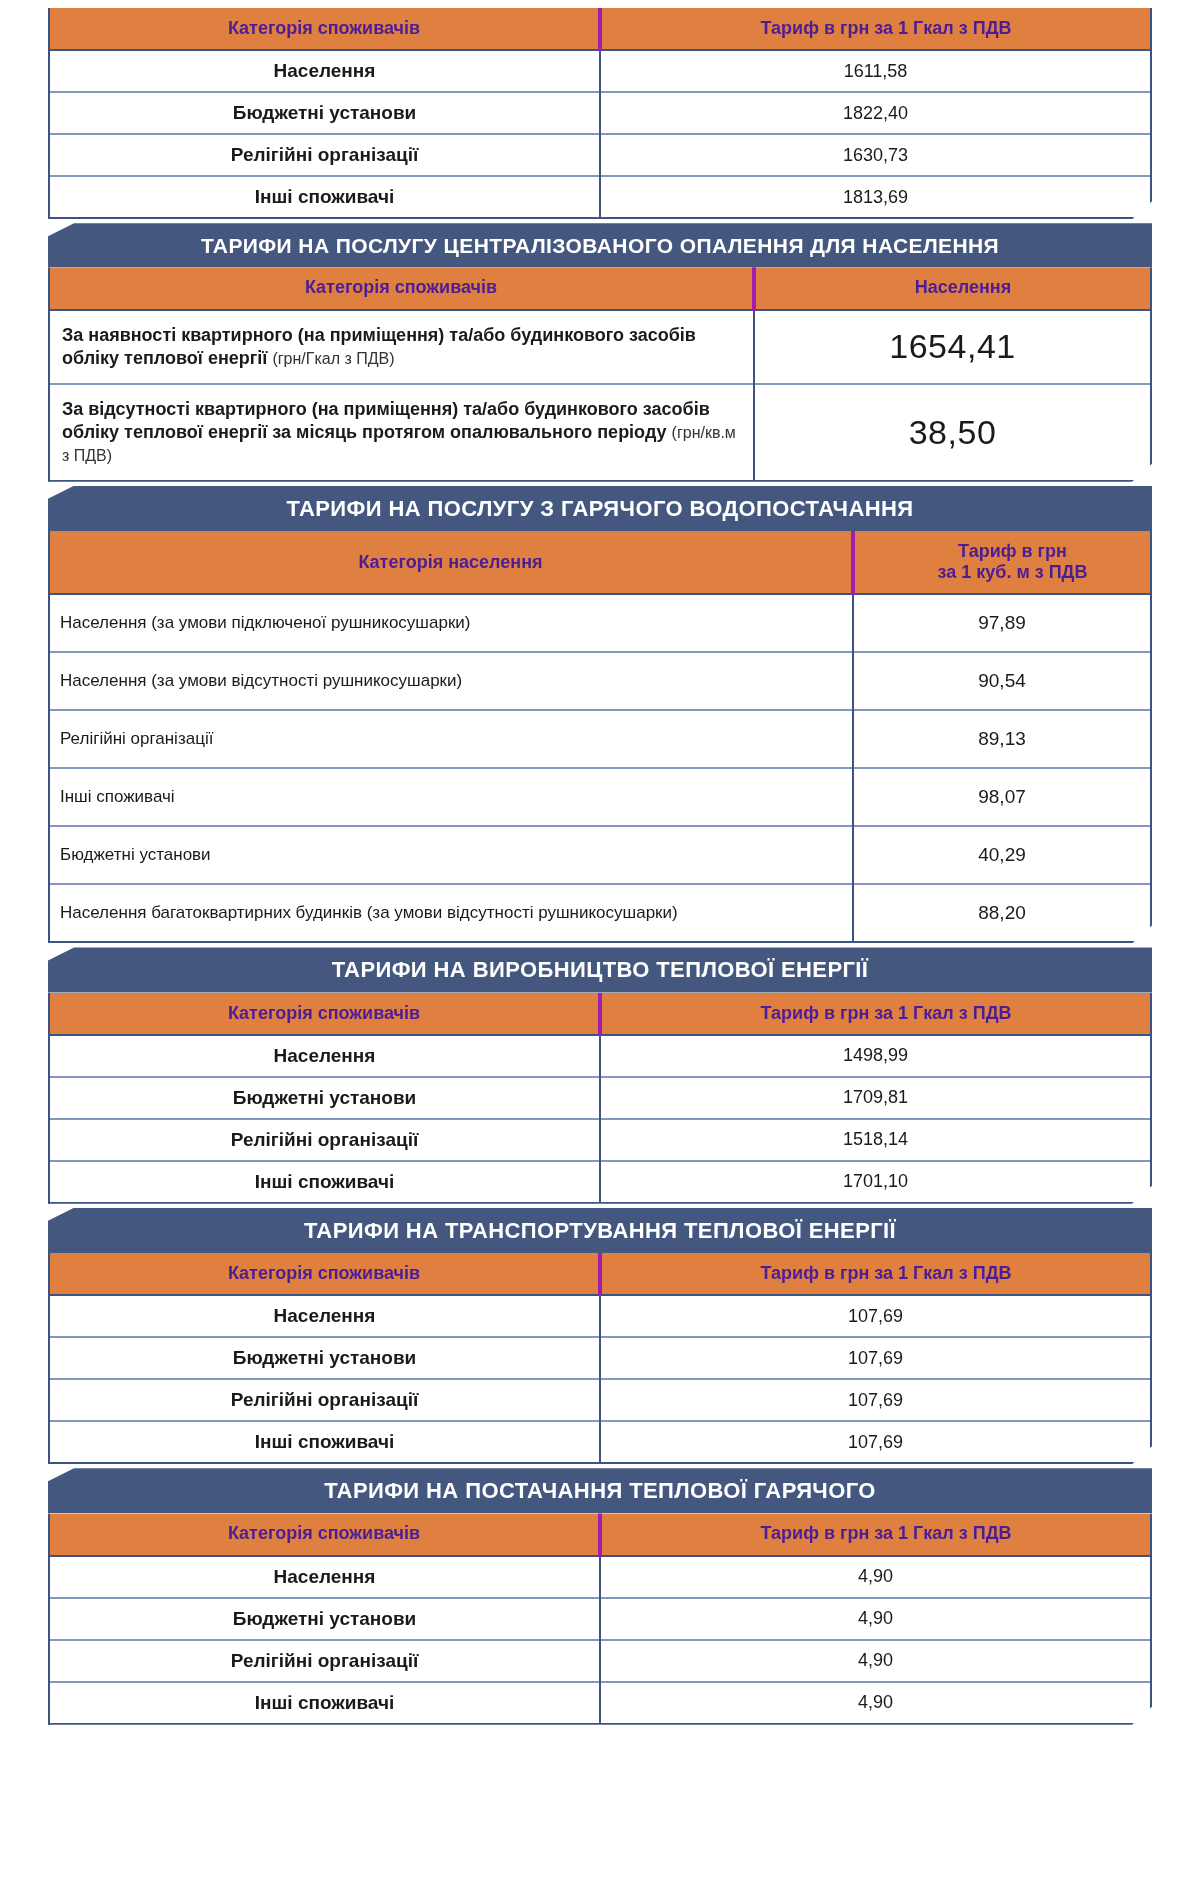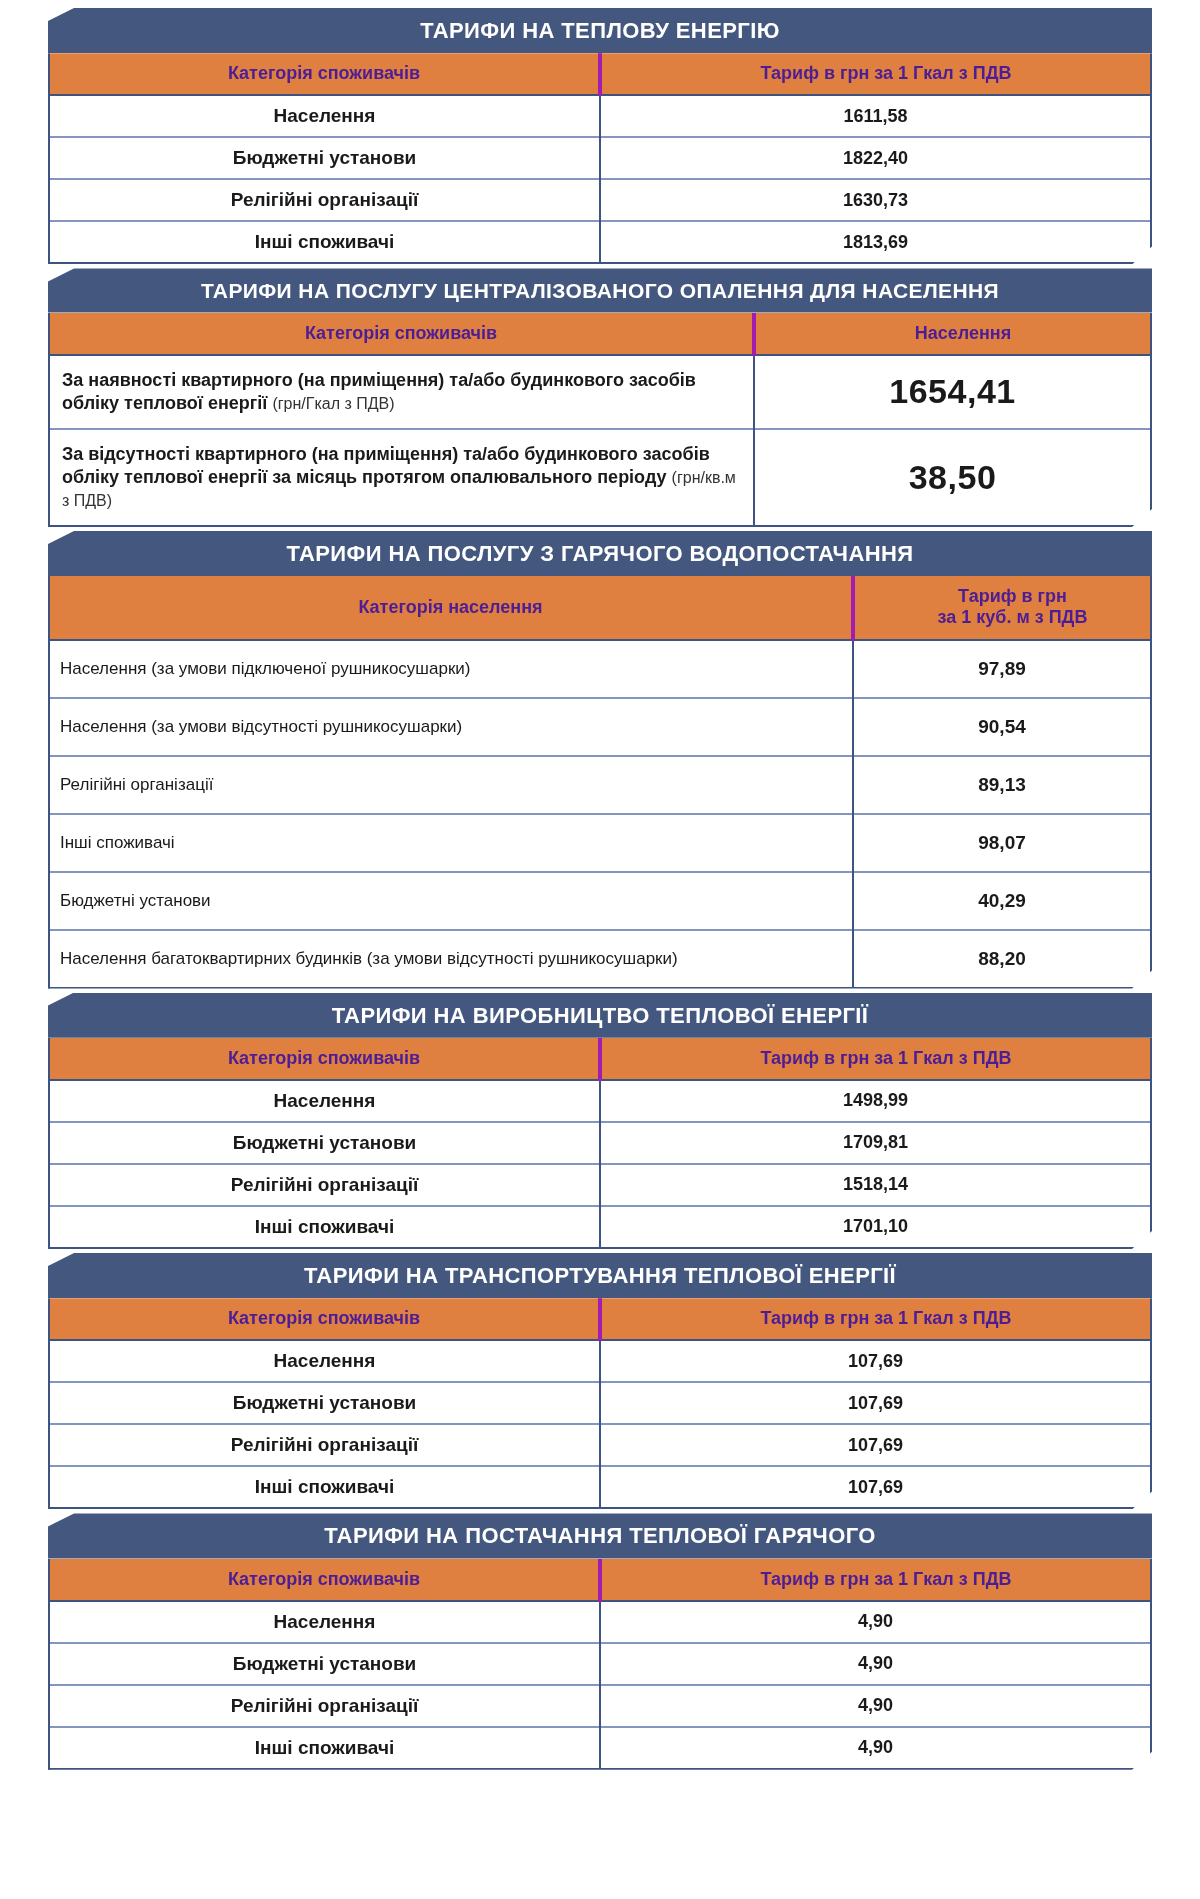--- a/index.html
+++ b/index.html
@@ -72,21 +72,21 @@
     color: #1a1a1a;
     vertical-align: middle;
   }
   table.tbl tr td:first-child { border-right: 2px solid #3e5480; }
   table.tbl tbody tr:first-child td { border-top: 2px solid #3e5480; }
 
   
   td.val {
     text-align: center;
     color: #2a4480;
-    font-weight: bold;
+    font-weight: normal;
     font-size: 19px;
   }
 
   
   .t-simple td.cat {
     font-weight: bold;
     text-align: center;
     font-size: 19px;
   }
 
@@ -112,21 +112,20 @@
   .t-heat td.val {
     font-size: 34px;
     letter-spacing: 0.5px;
   }
 </style>
 </head>
 <body>
 
 <div class="page" id="page-root">
     <div class="section">
-      <div class="sec-title">ТАРИФИ НА ТЕПЛОВУ ЕНЕРГІЮ</div>
       <div class="tbl-wrap">
         <table class="tbl t-simple">
           <colgroup>
             <col style="width: 50%;">
             <col style="width: 50%;">
           </colgroup>
           <thead>
             <tr>
               <th style="white-space: pre-line;">Категорія споживачів</th>
               <th style="white-space: pre-line;">Тариф в грн за 1 Гкал з ПДВ</th>

